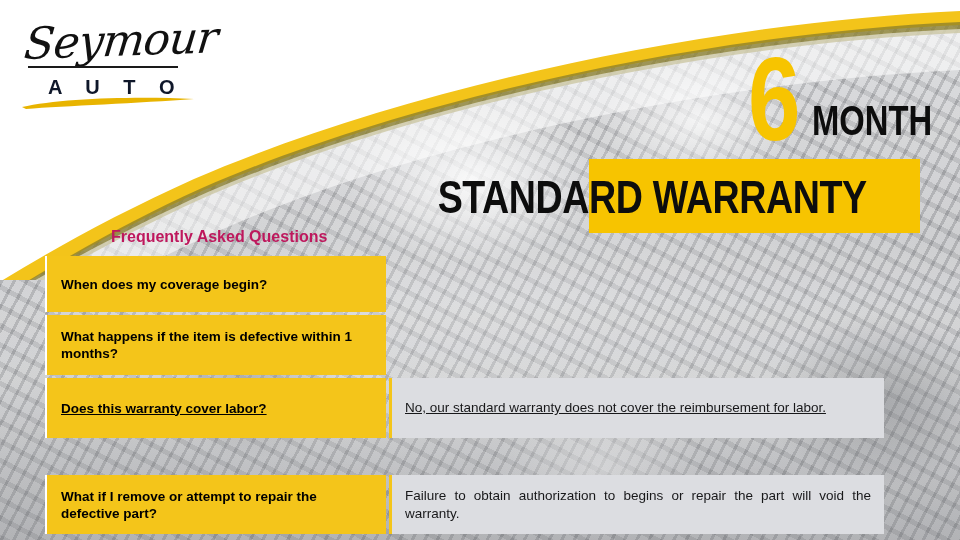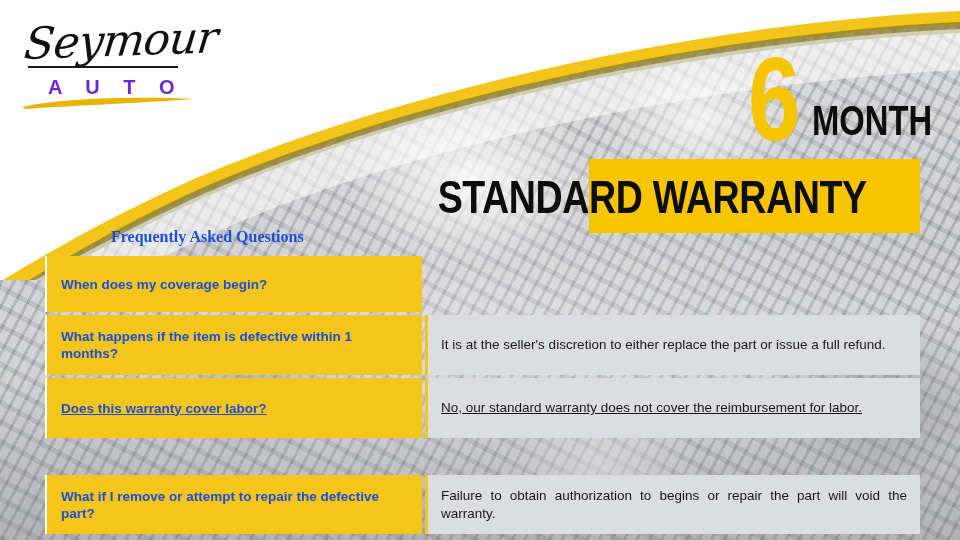--- a/index.html
+++ b/index.html
@@ -47,21 +47,21 @@
     position:absolute; left:8px; top:4px;
     font-family:"DejaVu Serif", serif;
     font-style:italic; font-weight:400;
     font-size:44px; color:#111; letter-spacing:-1px;
     transform:skewX(-8deg) rotate(-2deg);
     transform-origin:left bottom;
   }
   .logo-auto {
     position:absolute; left:34px; top:62px;
     font-family:"Liberation Sans", sans-serif;
-    font-weight:700; font-size:20px; color:#6d28d9;
+    font-weight:700; font-size:20px; color:#0f172a;
     letter-spacing:9px;
   }
   .logo-underline {
     position:absolute; left:14px; top:52px; width:150px; height:2px;
     background:#1a1a1a;
   }
   .logo-swoosh {
     position:absolute; left:6px; top:82px; width:175px; height:14px;
   }
 
@@ -96,37 +96,37 @@
     font-weight:700; font-size:47px; line-height:47px;
     color:#0d0d0d; white-space:nowrap;
     transform:scaleX(0.80);
     transform-origin:center center;
     letter-spacing:-0.5px;
   }
 
   
   .faq-heading {
     position:absolute; left:111px; top:228px;
-    font-family:Liberation Serif, serif;
-    font-weight:700; font-size:16px; color:#1d4ed8;
+    font-family:Liberation Sans, sans-serif;
+    font-weight:700; font-size:16px; color:#be185d;
   }
 
   
   .faq-table {
     position:absolute; left:45px; top:256px; width:875px;
   }
   .faq-row {
     display:flex; margin-bottom:3px;
   }
   .faq-row:last-child { margin-bottom:0;margin-top:37px; }
   .faq-q {
-    width:377px; background:#F4C51A;
+    width:341px; background:#F4C51A;
     padding:10px 14px;
     display:flex; align-items:center;
-    font-weight:700; font-size:13.5px; line-height:17px; color:#1d4ed8;
+    font-weight:700; font-size:13.5px; line-height:17px; color:#000000;
     border-left:2px solid #ffffff;
   }
   .faq-a {
     width:495px; margin-left:3px;
     background:#dcdde1;
     padding:10px 13px 10px 13px;
     display:flex; align-items:center;
     font-weight:400; font-size:13.5px; line-height:18px; color:#18181a;
     text-align:justify;
     border-left:3px solid #F4C51A;
@@ -169,23 +169,20 @@
   </div>
 
   <div class="faq-heading">Frequently Asked Questions</div>
 
   <div class="faq-table">
     <div class="faq-row r1">
       <div class="faq-q">When does my coverage begin?</div>
     </div>
     <div class="faq-row r2">
       <div class="faq-q">What happens if the item is defective within 1 months?</div>
-      <div class="faq-a">
-          <span>It is at the seller's discretion to either replace the part or issue a full refund.</span>
-        </div>
     </div>
     <div class="faq-row r3">
       <div class="faq-q">Does this warranty cover labor?</div>
       <div class="faq-a">
           <span>No, our standard warranty does not cover the reimbursement for labor.</span>
         </div>
     </div>
     <div class="faq-row r4">
       <div class="faq-q">What if I remove or attempt to repair the defective part?</div>
       <div class="faq-a">

